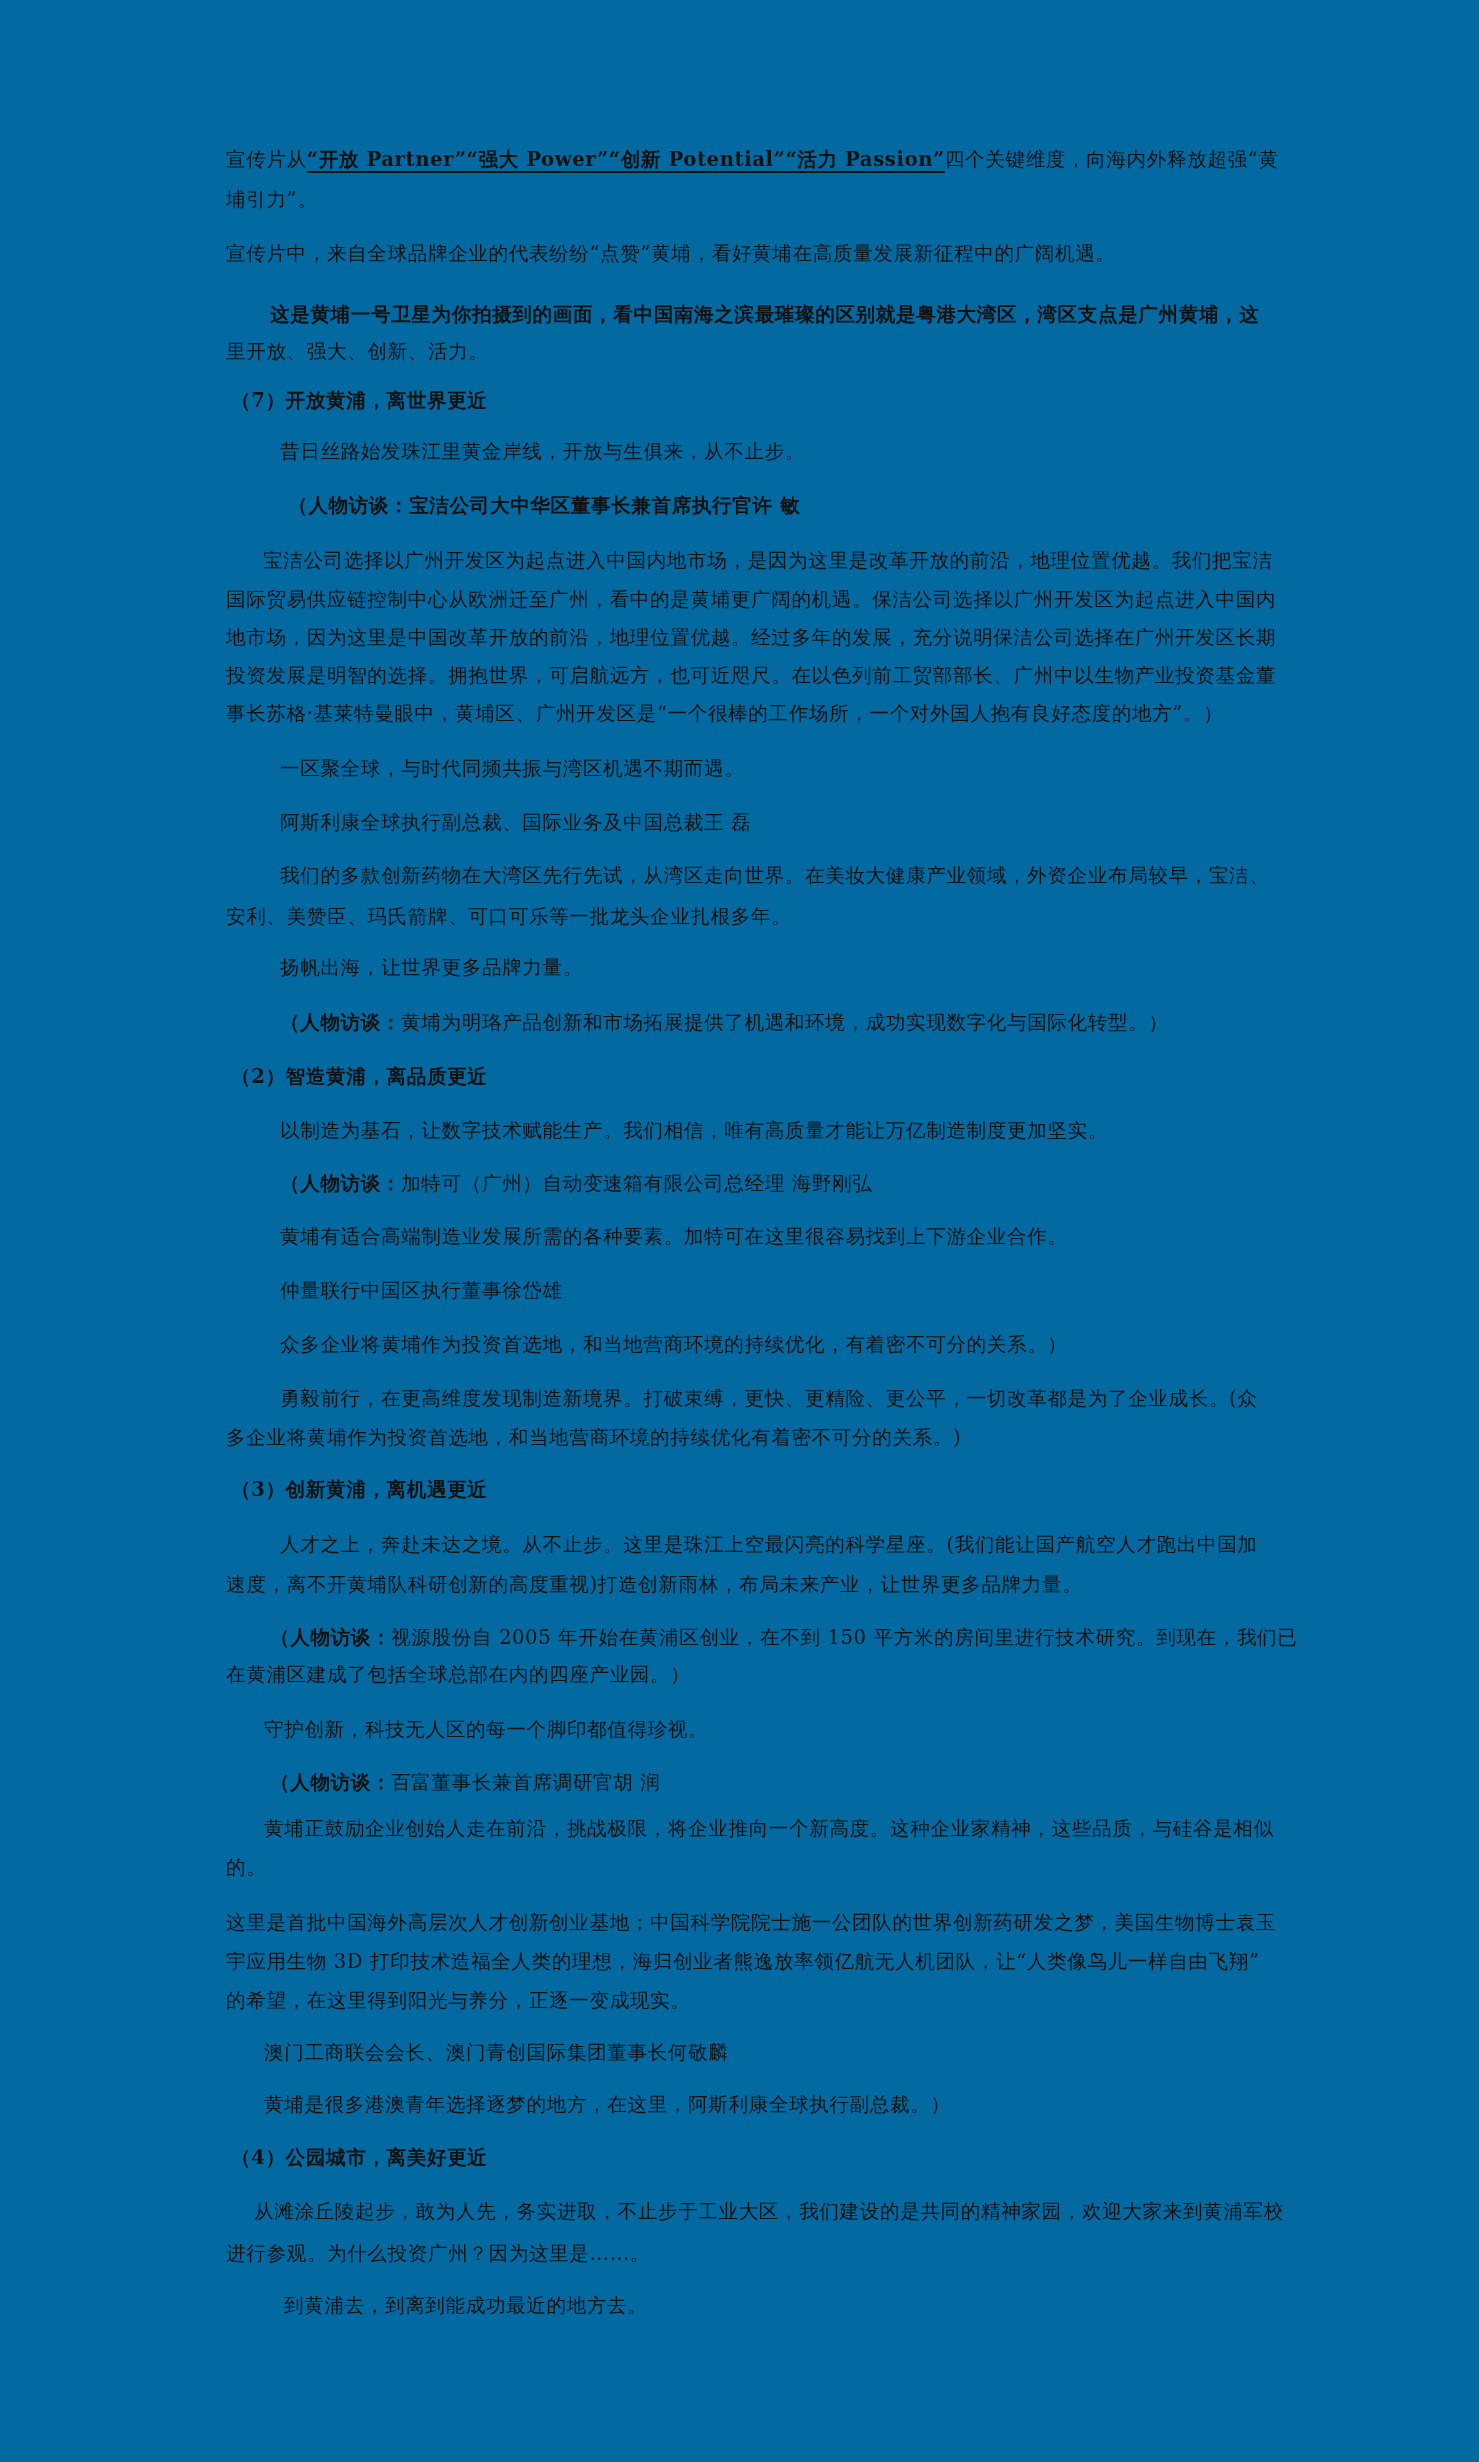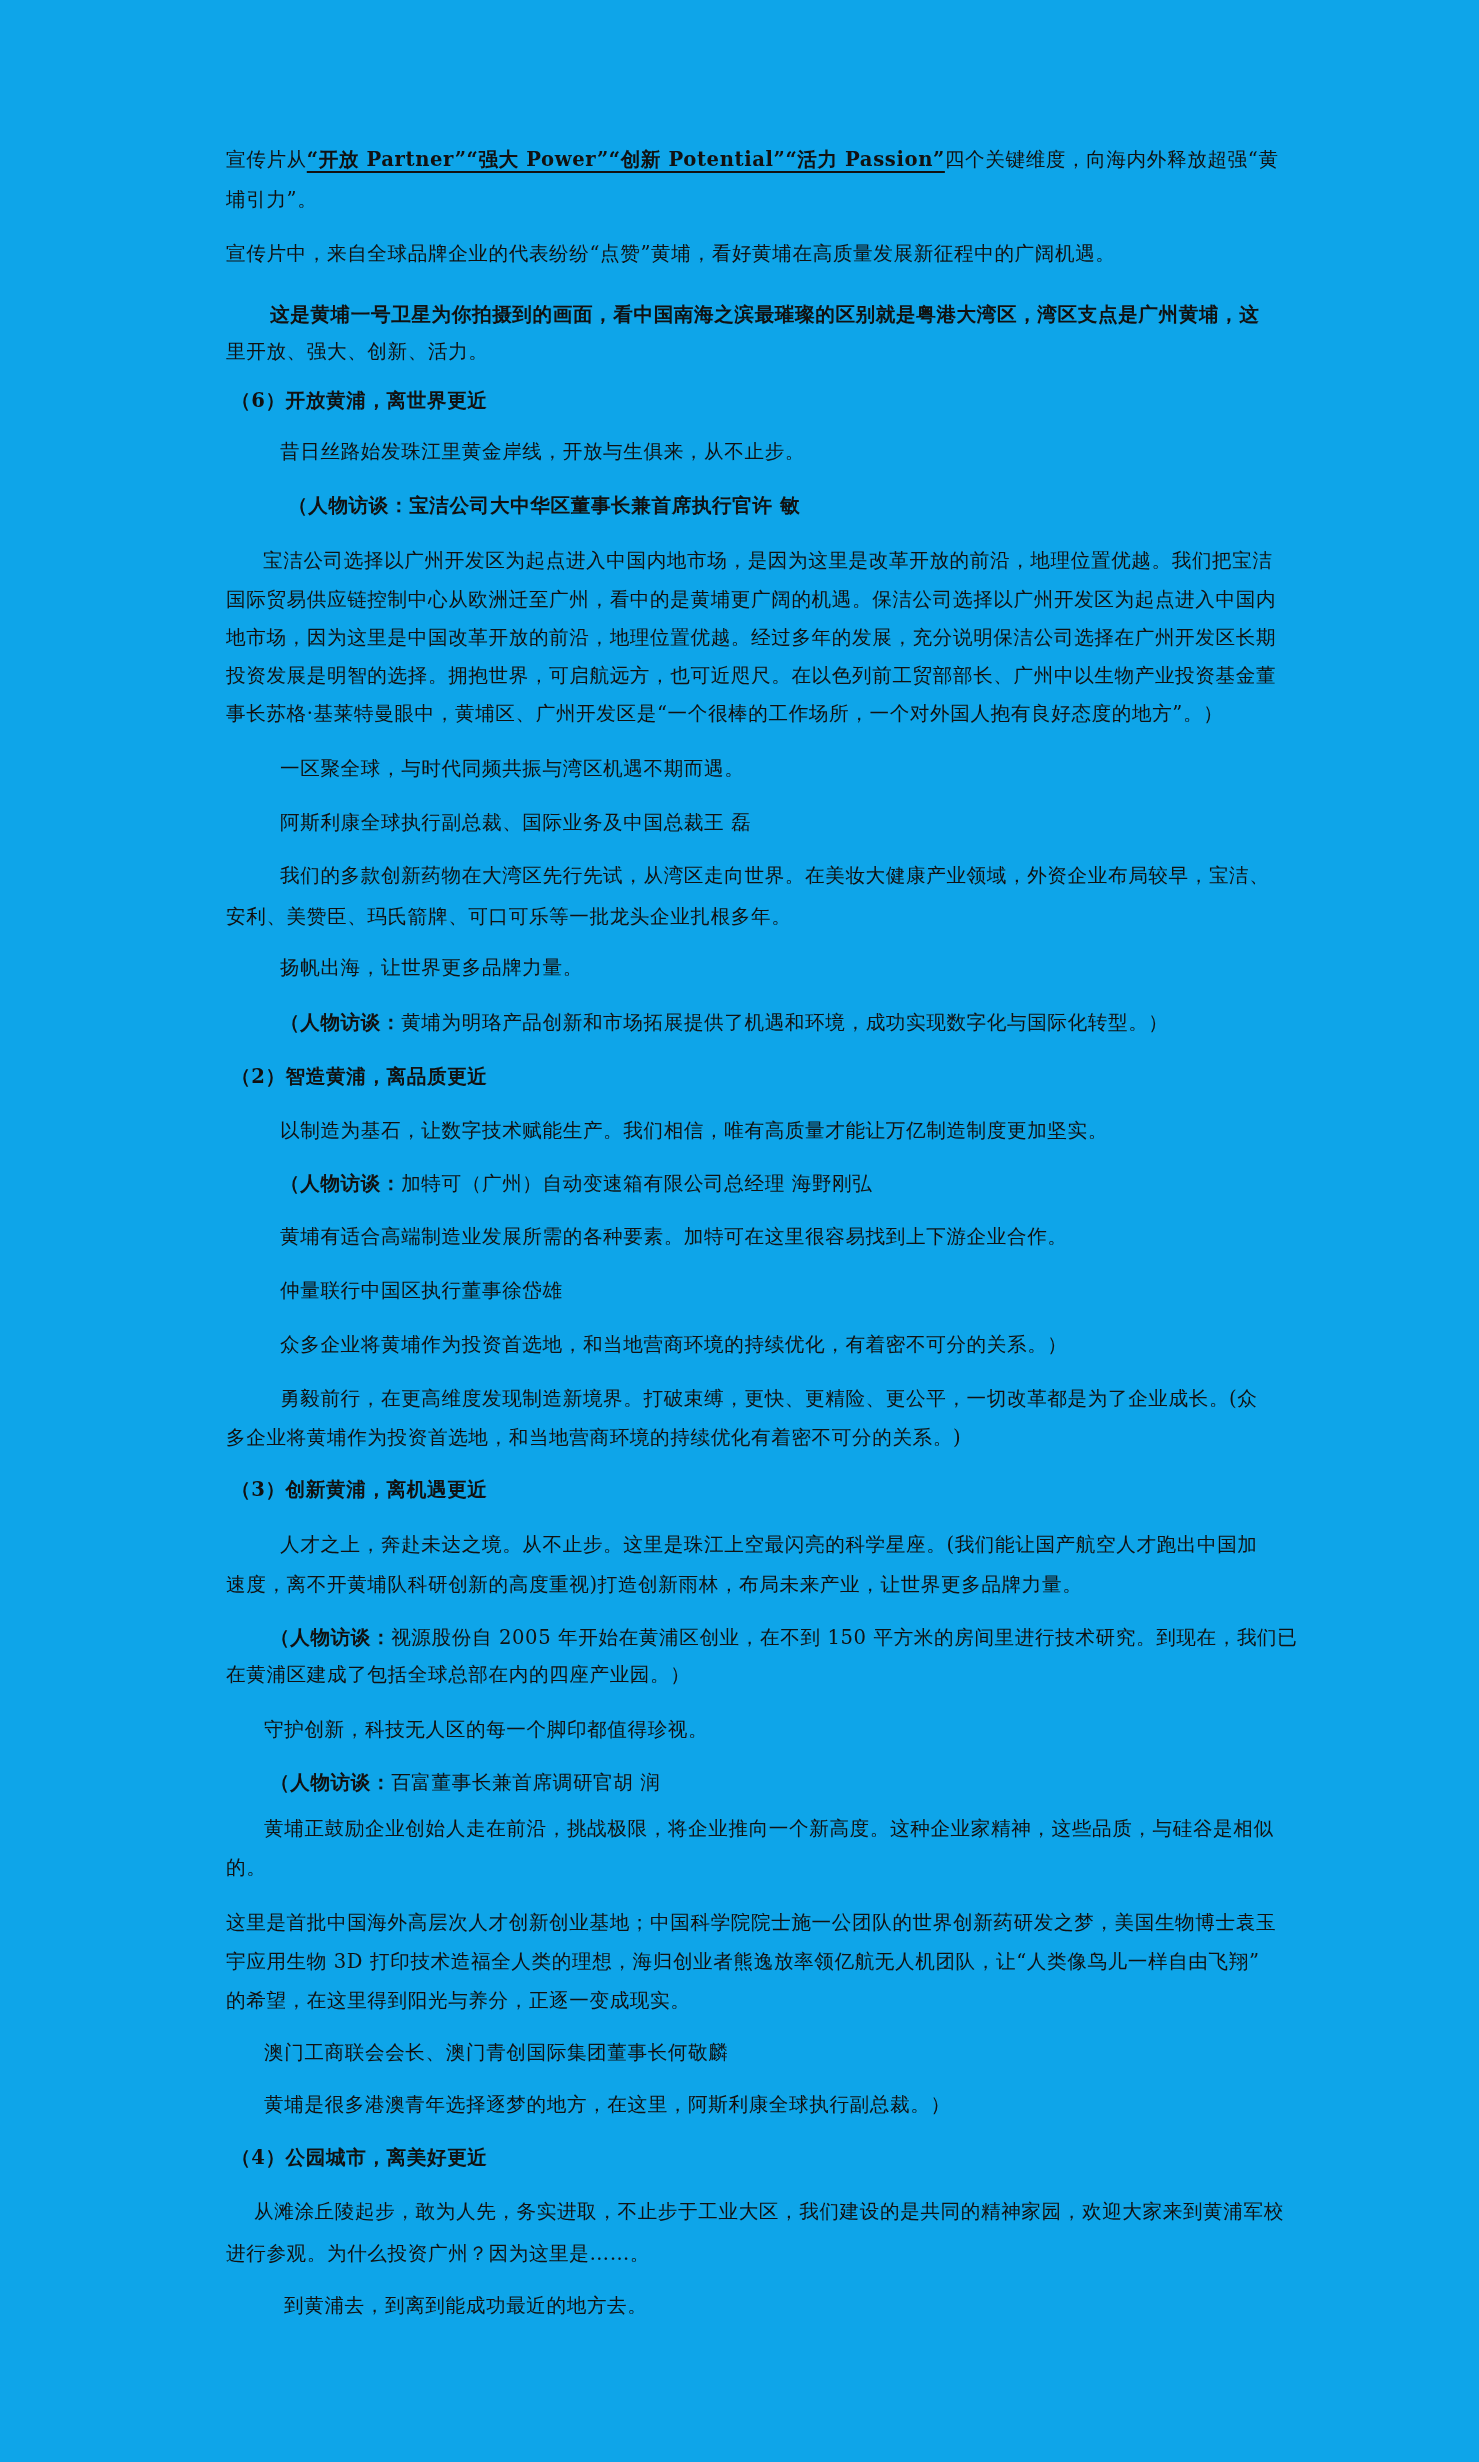--- a/index.html
+++ b/index.html
@@ -1,17 +1,17 @@
 <!DOCTYPE html>
 <html style="font-size:15px"><head>
 <meta charset="utf-8">
 <style>
   html, body { margin: 0; padding: 0; background: #ffffff; }
   body { width: 1480px; height: 2462px; position: relative; overflow: hidden; }
-  .page { position: absolute; left: 0; top: 0; width: 1480px; height: 2462px; background: #0ea5e9; }
+  .page { position: absolute; left: 0; top: 0; width: 1480px; height: 2462px; background: #0369a1; }
   .ln {
     position: absolute;
     font-family: "DejaVu Serif", "Liberation Serif", serif;
     font-size: 19.6px;
     line-height: 26px;
     color: #111111;
     white-space: nowrap;
     letter-spacing: 0.6px;
     transform: translateY(-13px);
   }
@@ -26,21 +26,21 @@
   <div class="ln" style="left:226px; top:160px;">
     <span>宣传片从</span><span class="u bold">“开放 Partner”“强大 Power”“创新 Potential”“活力 Passion”</span><span>四个关键维度，向海内外释放超强“黄</span>
   </div>
   <div class="ln" style="left:226px; top:200px;">埔引力”。</div>
 
   <div class="ln" style="left:226px; top:254px;">宣传片中，来自全球品牌企业的代表纷纷“点赞”黄埔，看好黄埔在高质量发展新征程中的广阔机遇。</div>
 
   <div class="ln" style="left:270px; top:315px;font-weight:bold;">这是黄埔一号卫星为你拍摄到的画面，看中国南海之滨最璀璨的区别就是粤港大湾区，湾区支点是广州黄埔，这</div>
   <div class="ln" style="left:226px; top:352px;">里开放、强大、创新、活力。</div>
 
-  <div class="ln bold" style="left:231px; top:401px;">（6）开放黄浦，离世界更近</div>
+  <div class="ln bold" style="left:231px; top:401px;">（7）开放黄浦，离世界更近</div>
   <div class="ln" style="left:280px; top:452px;">昔日丝路始发珠江里黄金岸线，开放与生俱来，从不止步。</div>
   <div class="ln" style="left:288px; top:506px;">
     <span class="bold">（人物访谈：</span><span class="bold">宝洁公司大中华区董事长兼首席执行官许 敏</span>
   </div>
 
   <div class="ln" style="left:226px; top:600px;">国际贸易供应链控制中心从欧洲迁至广州，看中的是黄埔更广阔的机遇。保洁公司选择以广州开发区为起点进入中国内</div>
   <div class="ln" style="left:263px; top:561px;">宝洁公司选择以广州开发区为起点进入中国内地市场，是因为这里是改革开放的前沿，地理位置优越。我们把宝洁</div>
   <div class="ln" style="left:226px; top:638px;">地市场，因为这里是中国改革开放的前沿，地理位置优越。经过多年的发展，充分说明保洁公司选择在广州开发区长期</div>
   <div class="ln" style="left:226px; top:676px;">投资发展是明智的选择。拥抱世界，可启航远方，也可近咫尺。在以色列前工贸部部长、广州中以生物产业投资基金董</div>
   <div class="ln" style="left:226px; top:714px;">事长苏格·基莱特曼眼中，黄埔区、广州开发区是“一个很棒的工作场所，一个对外国人抱有良好态度的地方”。）</div>

